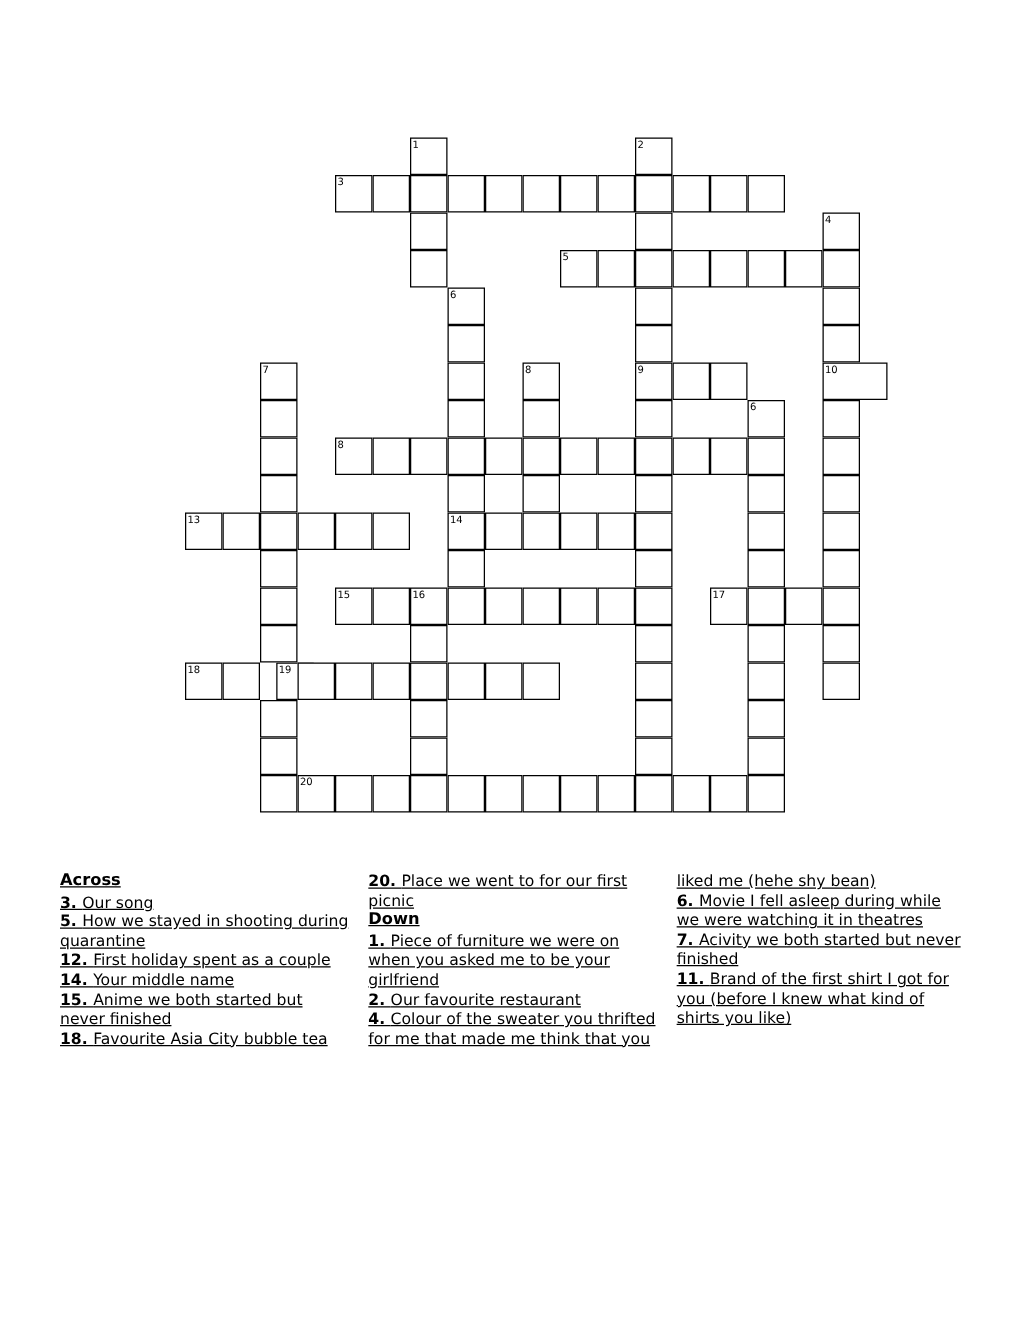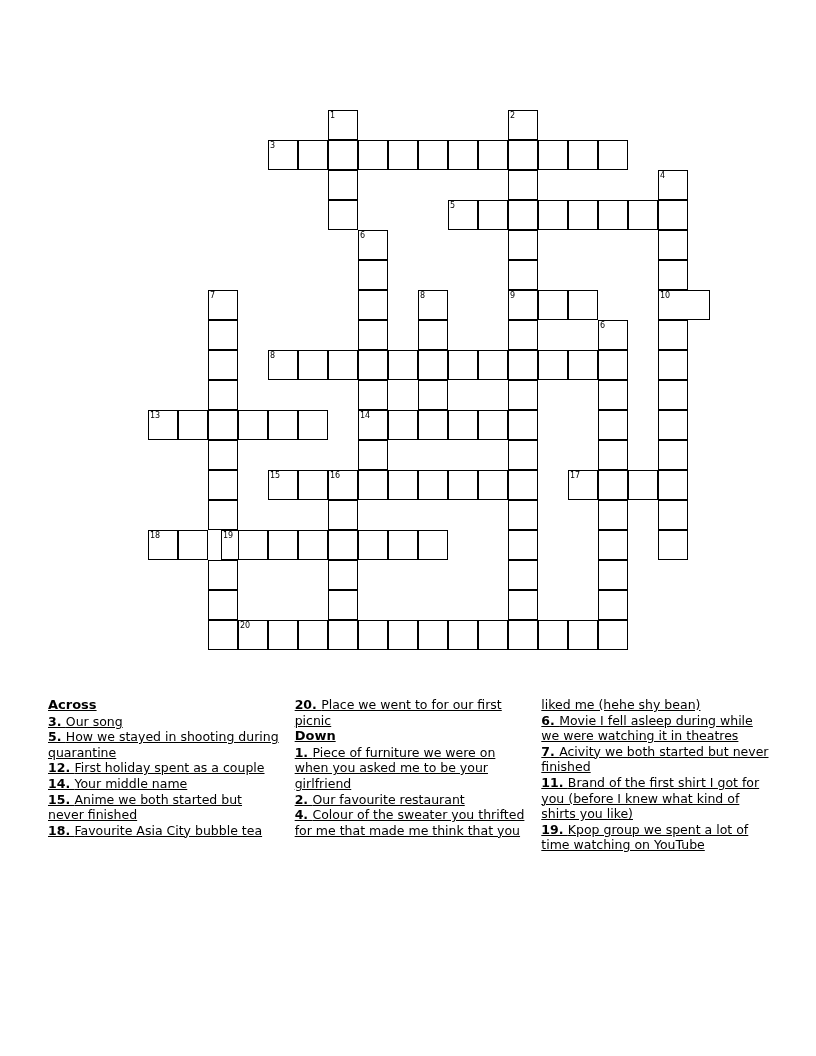--- a/index.html
+++ b/index.html
@@ -276,16 +276,15 @@
       <p class="clue"><b>15. </b><span>Anime we both started but never finished</span></p>
       <p class="clue"><b>18. </b><span>Favourite Asia City bubble tea</span></p>
       <p class="clue"><b>20. </b><span>Place we went to for our first picnic</span></p>
       <div class="section-head break-avoid">Down</div>
       <p class="clue"><b>1. </b><span>Piece of furniture we were on when you asked me to be your girlfriend</span></p>
       <p class="clue"><b>2. </b><span>Our favourite restaurant</span></p>
       <p class="clue"><b>4. </b><span>Colour of the sweater you thrifted for me that made me think that you liked me (hehe shy bean)</span></p>
       <p class="clue"><b>6. </b><span>Movie I fell asleep during while we were watching it in theatres</span></p>
       <p class="clue"><b>7. </b><span>Acivity we both started but never finished</span></p>
       <p class="clue"><b>11. </b><span>Brand of the first shirt I got for you (before I knew what kind of shirts you like)</span></p>
-      <p class="clue"><b>19. </b><span>Kpop group we spent a lot of time watching on YouTube</span></p>
     </div>
 
 </div>
 
 </body></html>

